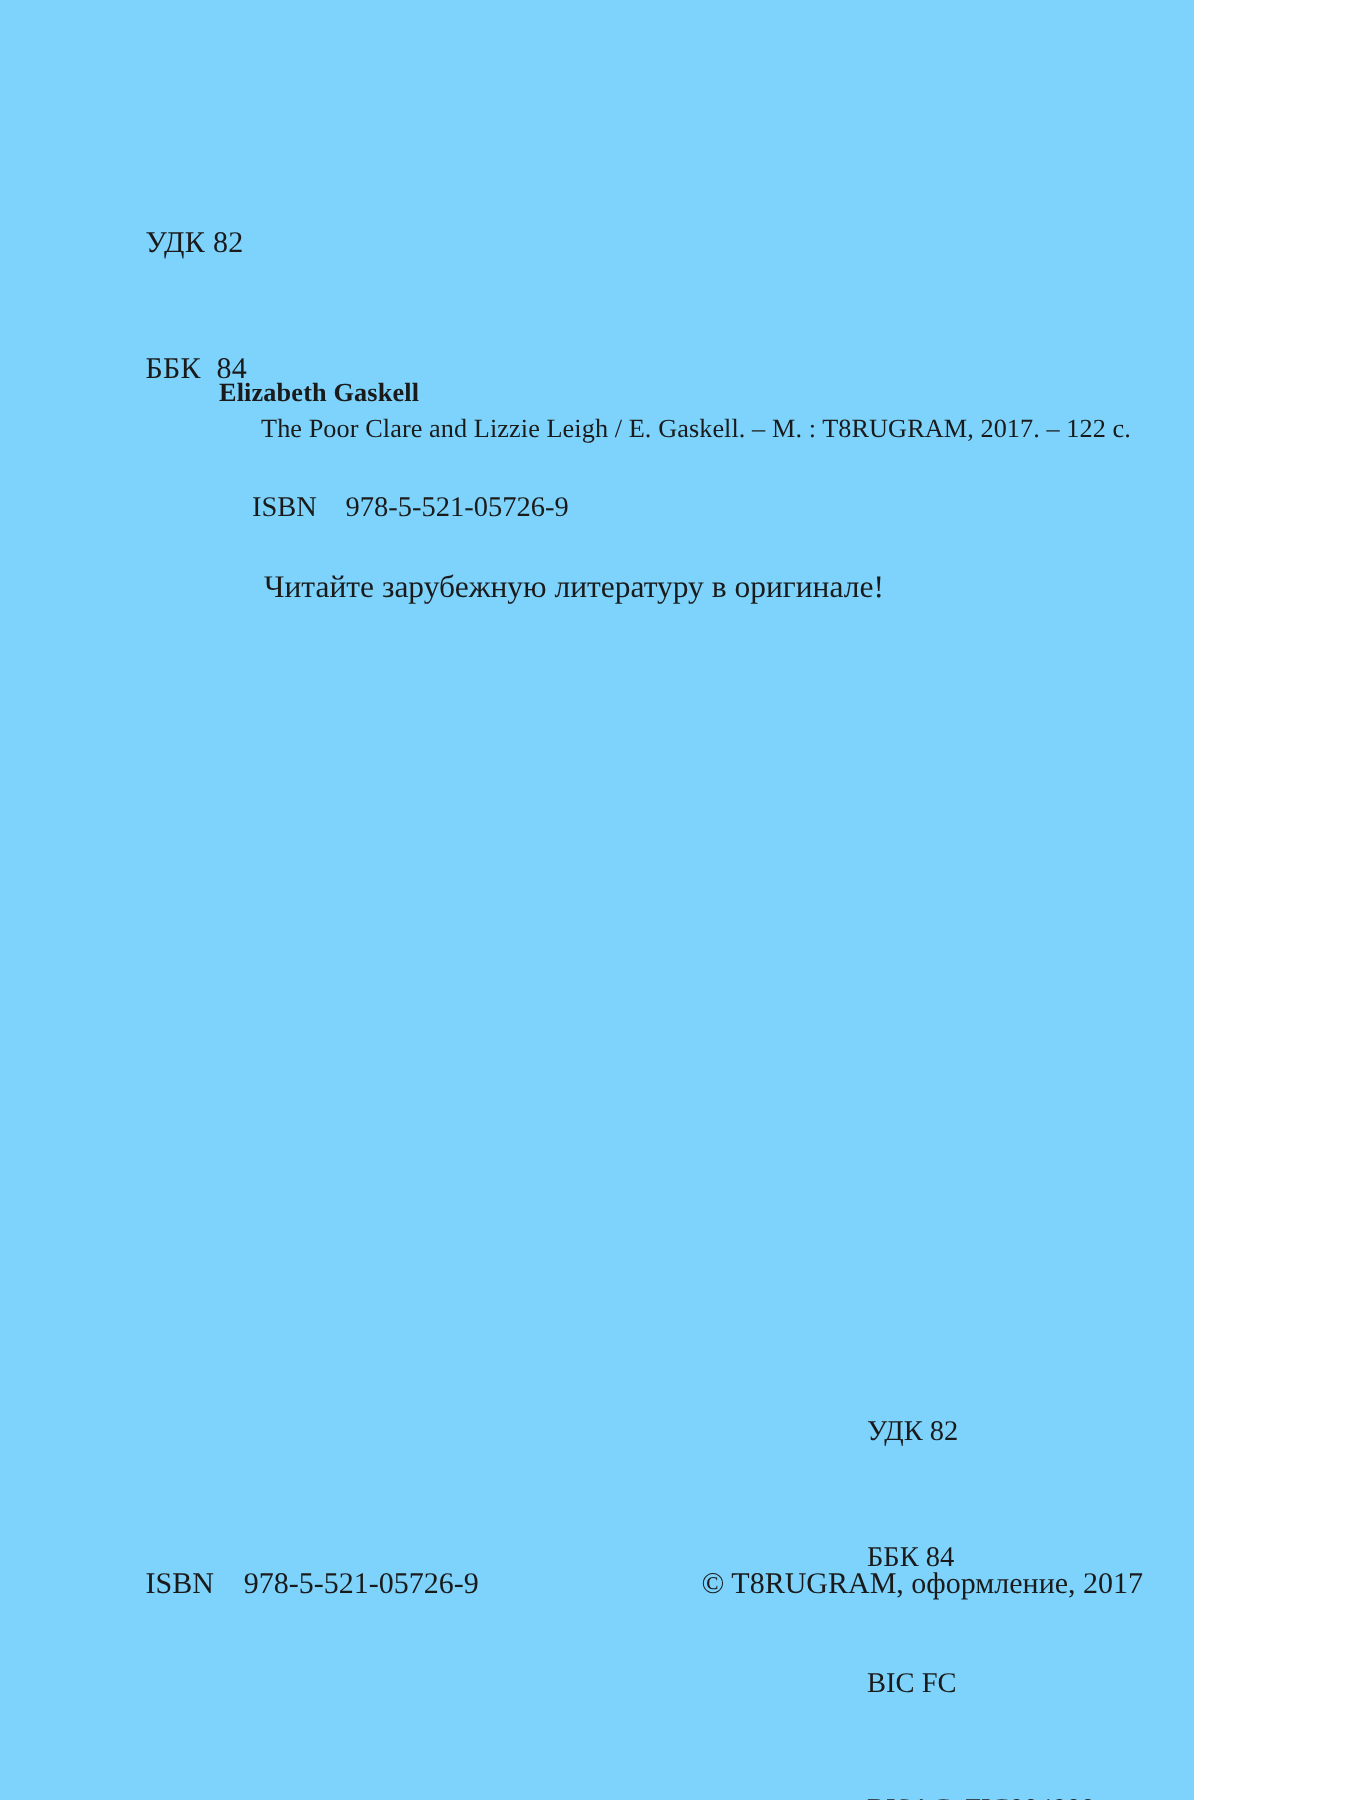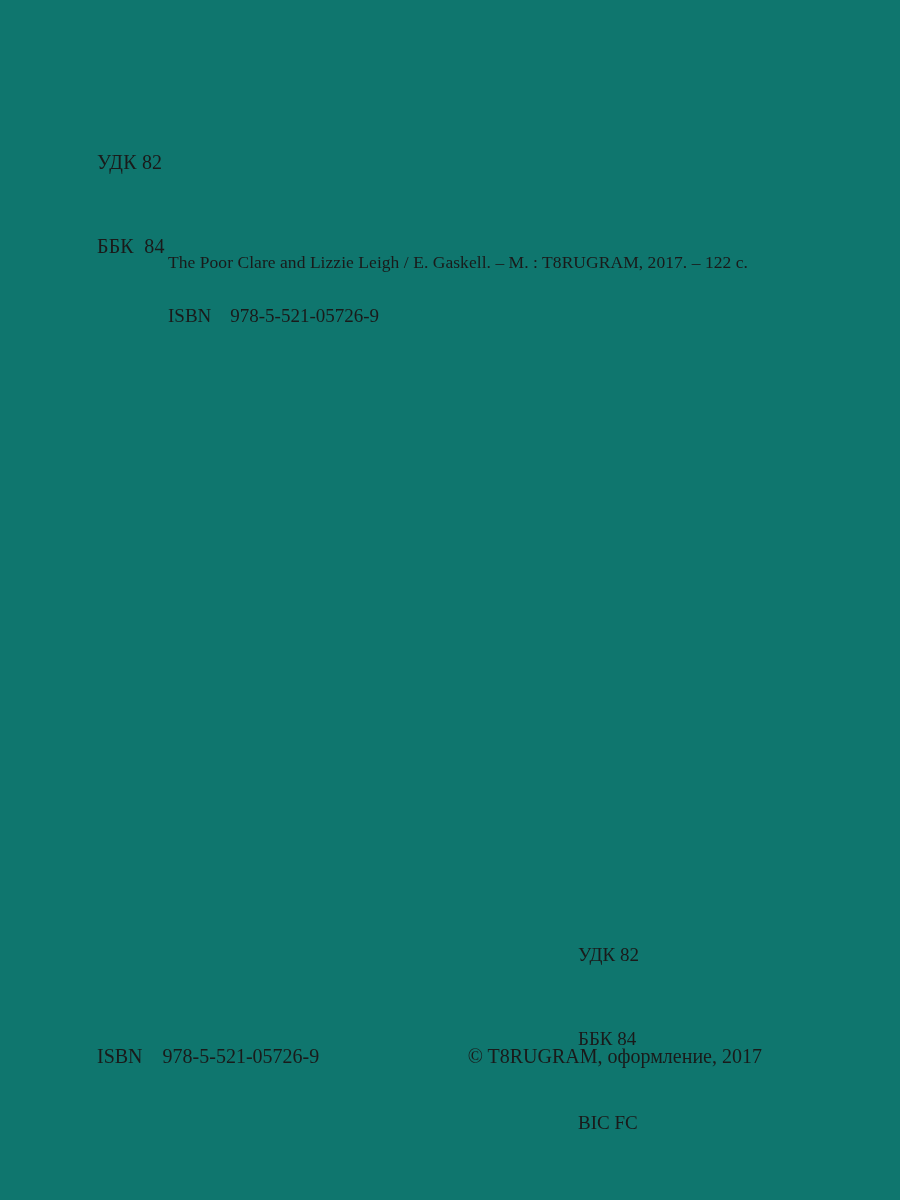--- a/index.html
+++ b/index.html
@@ -7,23 +7,23 @@
     margin: 0;
     padding: 0;
     background: #ffffff;
   }
   body {
     font-family: "Liberation Serif", "DejaVu Serif", serif;
     color: #1a1a1a;
   }
   .page {
     position: relative;
-    width: 900px;
+    width: 796px;
     height: 1200px;
-    background: #0f766e;
+    background: #7dd3fc;
     overflow: hidden;
   }
 
   
   .udk-top {
     position: absolute;
     left: 97px;
     top: 92px;
     font-size: 20px;
     line-height: 28px;
@@ -46,21 +46,21 @@
     line-height: 22px;
     margin: 0 0 1px 0;
     letter-spacing: 0.1px;
   }
 
   .biblio {
     font-size: 17.5px;
     line-height: 24px;
     margin: 0;
     text-indent: 22px;
-    text-align: left;
+    text-align: center;
     letter-spacing: 0.05px;
   }
 
   .isbn-inner {
     font-size: 19px;
     line-height: 24px;
     margin: 30px 0 0 0;
     padding-left: 22px;
     white-space: pre;
   }
@@ -115,27 +115,29 @@
 
 <div class="page">
 
   <div class="udk-top">
     <span class="line">УДК 82</span>
     <span class="line">ББК  84</span>
   </div>
 
   <div class="col">
 
+    <p class="author">Elizabeth Gaskell</p>
 
     <p class="biblio">The Poor Clare and Lizzie Leigh / E. Gaskell. – M. : T8RUGRAM, 2017. – 122 c.</p>
 
     <p class="isbn-inner">ISBN    978-5-521-05726-9</p>
 
 
 
+    <p class="annotation">Читайте зарубежную литературу в оригинале!</p>
 
   </div>
 
   <div class="udk-bottom">
     <span class="line">УДК 82</span>
     <span class="line">ББК 84</span>
     <span class="line">BIC FC</span>
     <span class="line">BISAC  FIC004000</span>
   </div>
 

